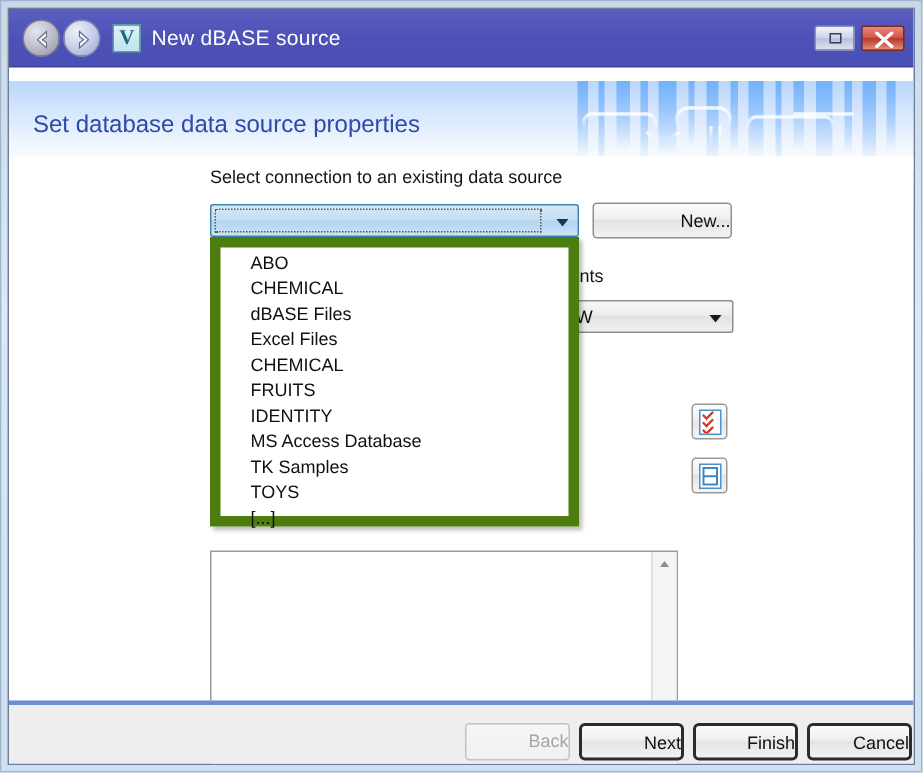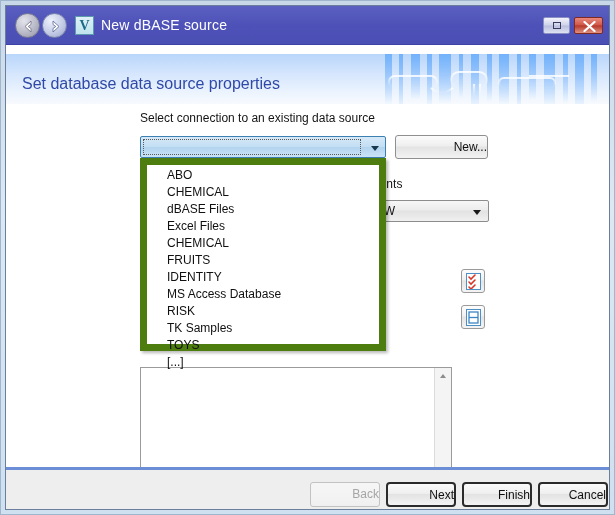--- a/index.html
+++ b/index.html
@@ -426,21 +426,20 @@
 
       <div class="dropdown" style="top:54px;">
         <div class="dd-item">ABO</div>
         <div class="dd-item">CHEMICAL</div>
         <div class="dd-item">dBASE Files</div>
         <div class="dd-item">Excel Files</div>
         <div class="dd-item">CHEMICAL</div>
         <div class="dd-item">FRUITS</div>
         <div class="dd-item">IDENTITY</div>
         <div class="dd-item">MS Access Database</div>
-        <div class="dd-item">RISK</div>
         <div class="dd-item">TK Samples</div>
         <div class="dd-item">TOYS</div>
         <div class="dd-item">[...]</div>
       </div>
 
     </div>
 
     <div class="footer">
       <div class="btn btn-disabled" style="left:304px;">Back</div>
       <div class="btn btn-default" style="left:380px;">Next</div>

